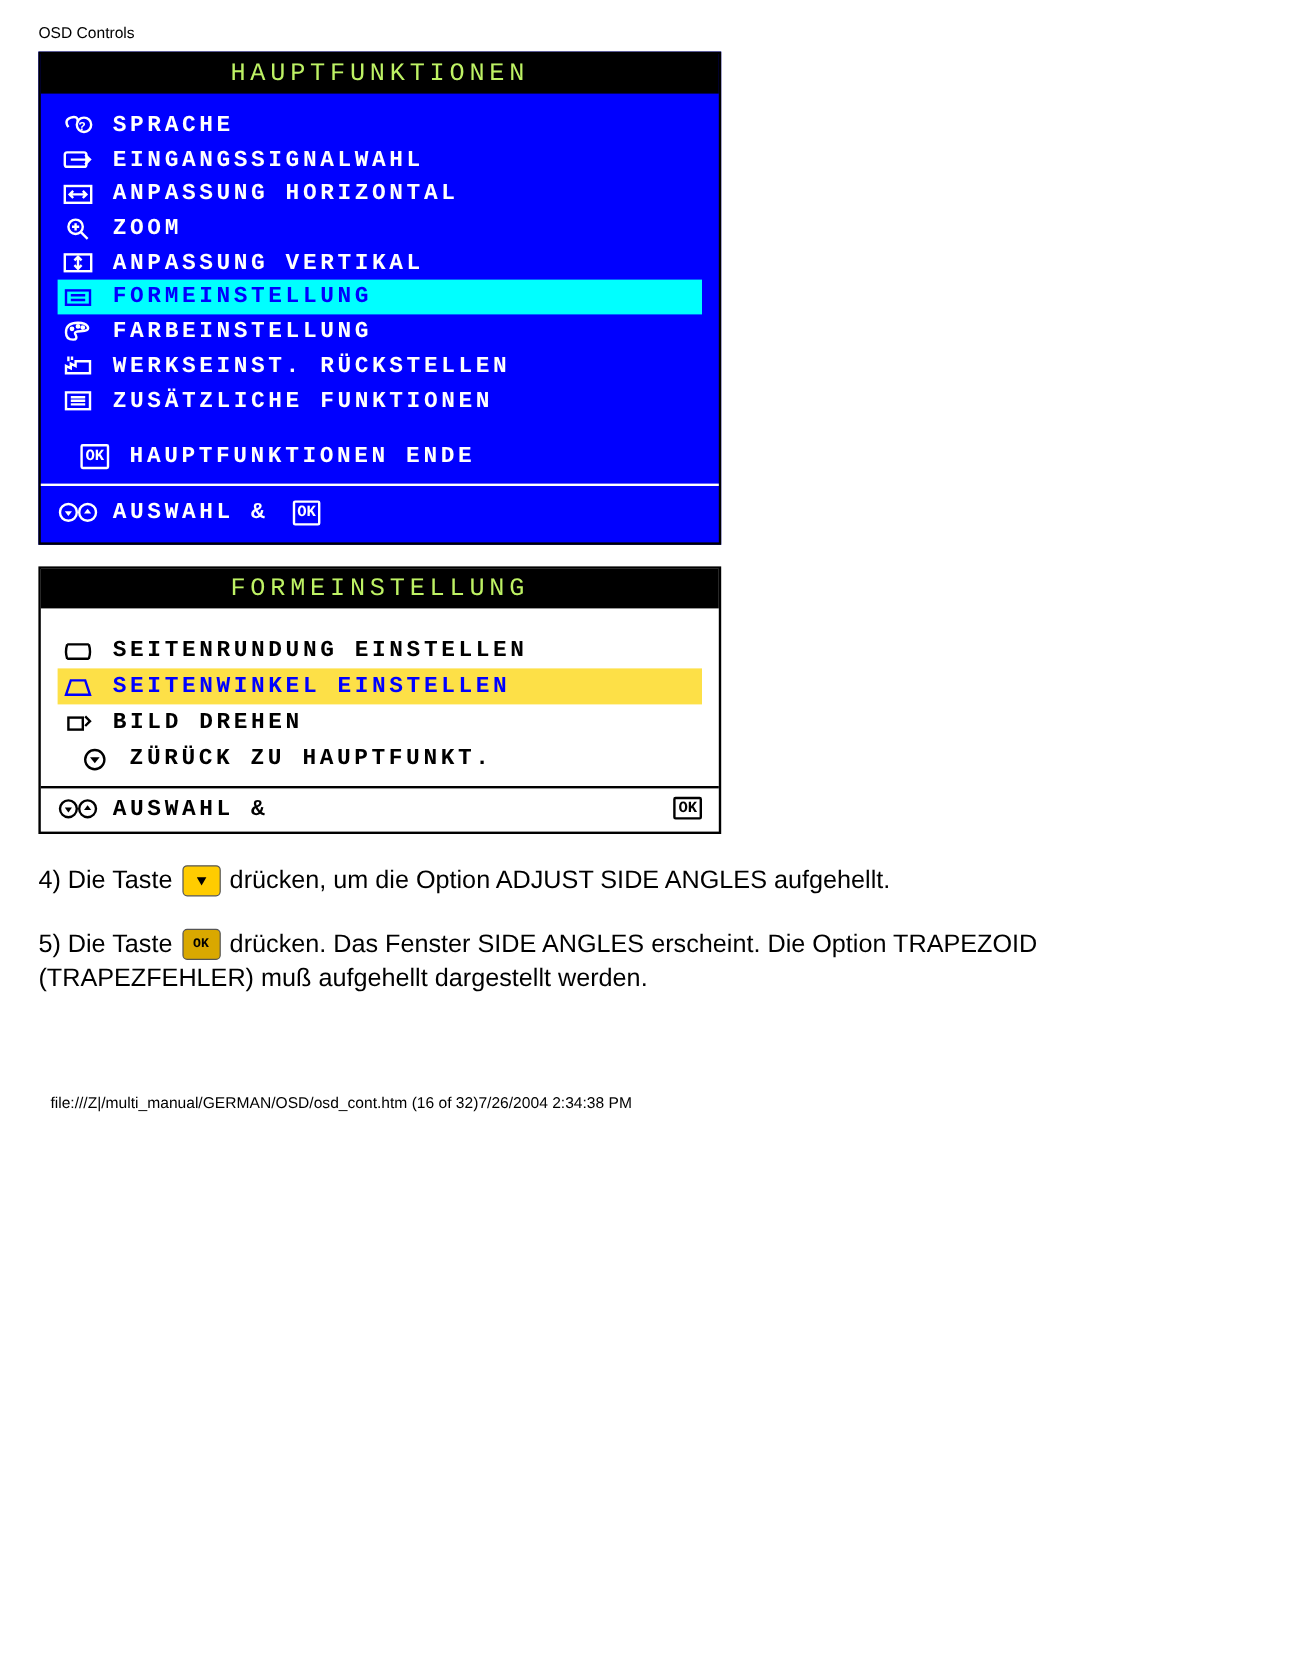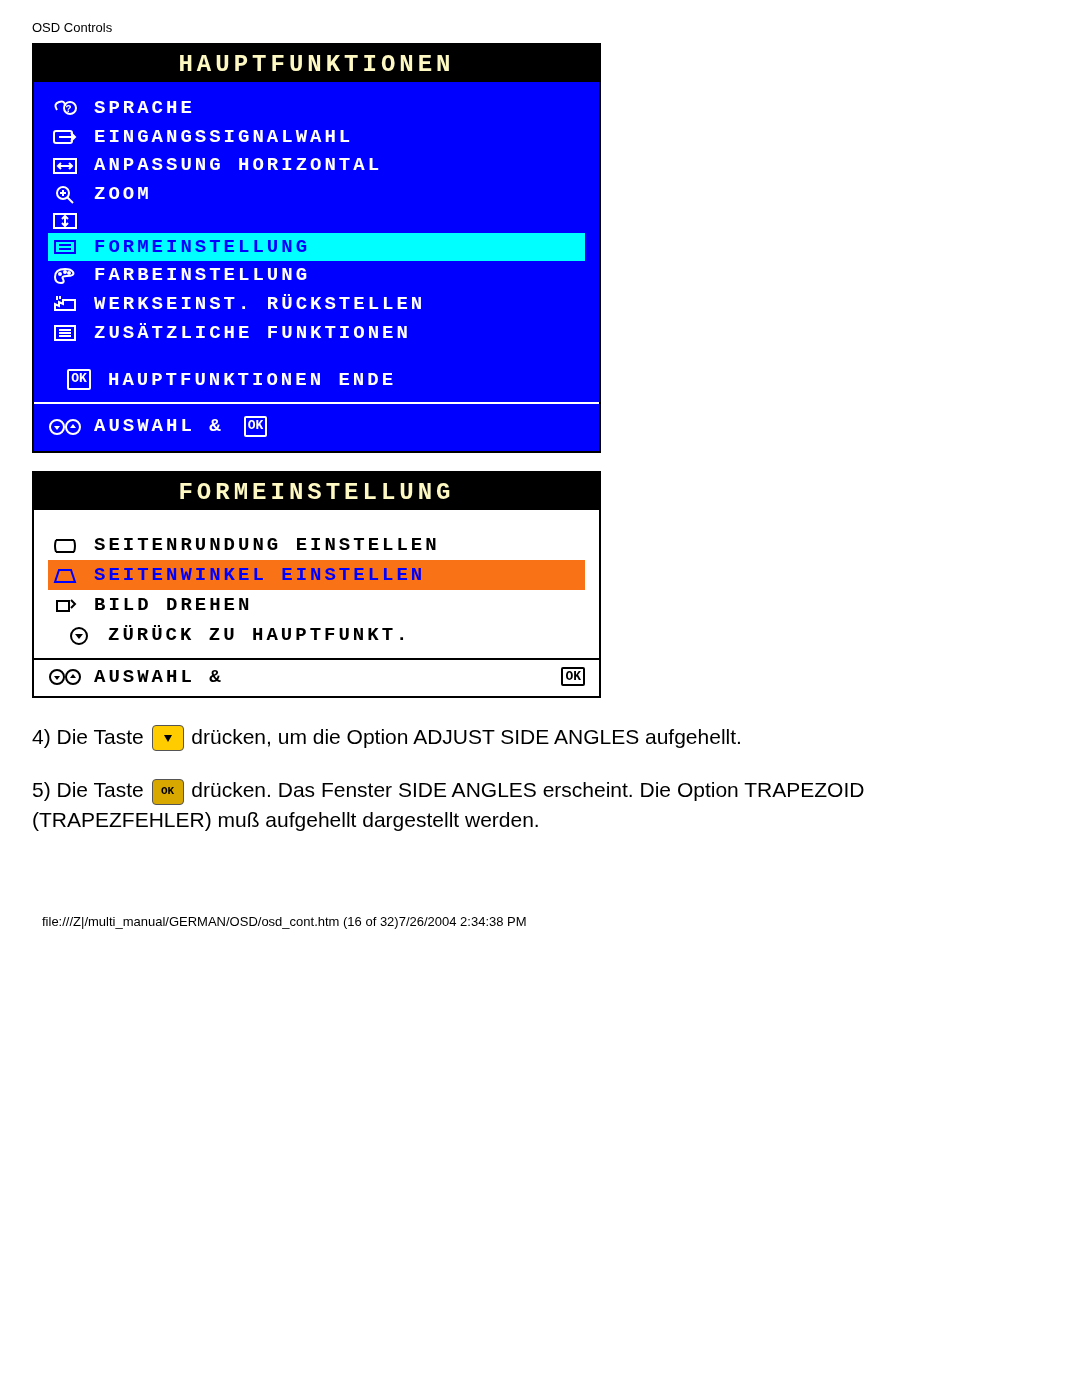--- a/index.html
+++ b/index.html
@@ -22,27 +22,27 @@
     width: 565px;
     border: 2px solid #000;
     margin: 6px 0 18px 0;
     background: #0000ff;
   }
   .osd-window.white-bg {
     background: #fff;
   }
   .osd-title {
     background: #000;
-    color: #fef9c3;
+    color: #bef264;
     text-align: center;
     font-family: "Courier New", monospace;
-    font-weight: bold;
+    font-weight: normal;
     letter-spacing: 4px;
     padding: 6px 0 4px 0;
-    font-size: 24px;
+    font-size: 21px;
   }
   .osd-body {
     padding: 12px 14px 8px 14px;
   }
   .osd-row {
     display: flex;
     align-items: center;
     font-family: "Courier New", monospace;
     font-weight: bold;
     letter-spacing: 3px;
@@ -181,20 +181,21 @@
       </div>
       <div class="osd-row">
         <span class="osd-icon">
           <svg width="28" height="20" viewBox="0 0 28 20">
               <g stroke="#fff" stroke-width="2" fill="none">
                 <rect x="3" y="3" width="22" height="14"></rect>
                 <path d="M14 5 L14 15 M11 8 L14 5 L17 8 M11 12 L14 15 L17 12"></path>
               </g>
             </svg>
         </span>
+        <span>ANPASSUNG VERTIKAL</span>
       </div>
       <div class="osd-row highlight-cyan">
         <span class="osd-icon">
           <svg width="28" height="20" viewBox="0 0 28 20">
               <g stroke="#0000ff" stroke-width="2" fill="none">
                 <rect x="4" y="4" width="20" height="12"></rect>
                 <path d="M8 8 L20 8 M8 12 L20 12"></path>
               </g>
             </svg>
         </span>
@@ -270,21 +271,21 @@
       <div class="osd-white-row">
         <span class="osd-icon">
           <svg width="28" height="20" viewBox="0 0 28 20">
               <g stroke="#000" stroke-width="2" fill="none">
                 <path d="M5 4 Q3 10 5 16 M23 4 Q25 10 23 16 M5 4 L23 4 M5 16 L23 16"></path>
               </g>
             </svg>
         </span>
         <span>SEITENRUNDUNG EINSTELLEN</span>
       </div>
-      <div class="osd-white-row highlight-cyan-black" style="background:#f97316;color:#0000ff">
+      <div class="osd-white-row highlight-cyan-black" style="background:#fde047;color:#0000ff">
         <span class="osd-icon">
           <svg width="28" height="20" viewBox="0 0 28 20">
               <g stroke="#0000ff" stroke-width="2" fill="none">
                 <path d="M8 4 L20 4 L24 16 L4 16 Z"></path>
               </g>
             </svg>
         </span>
         <span>SEITENWINKEL EINSTELLEN</span>
       </div>
       <div class="osd-white-row">

